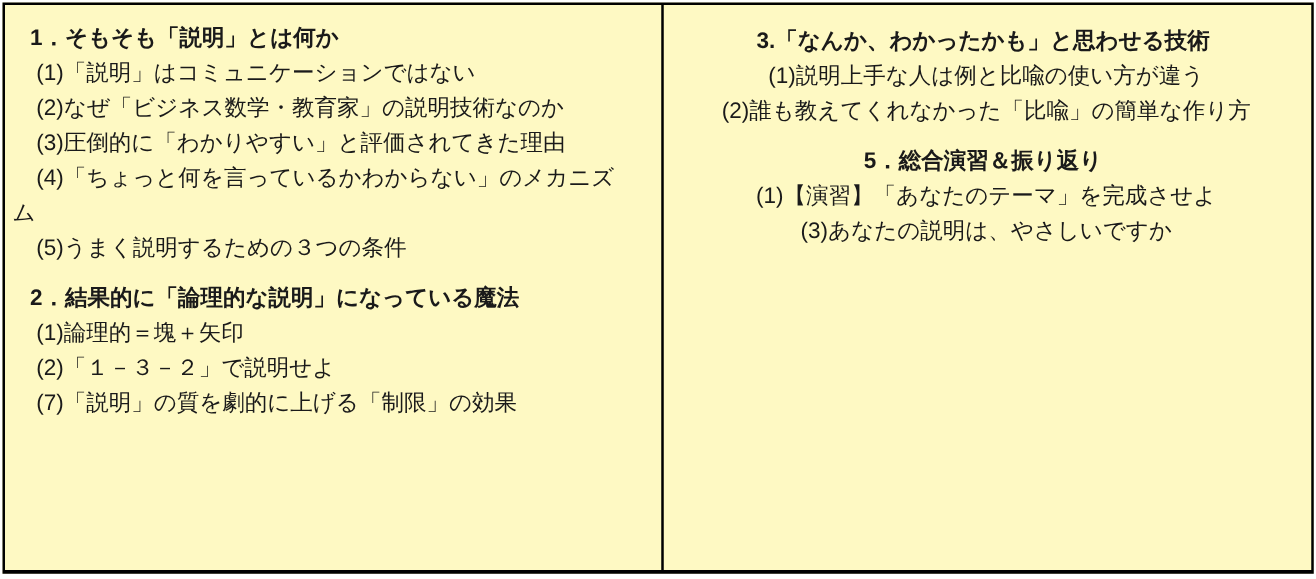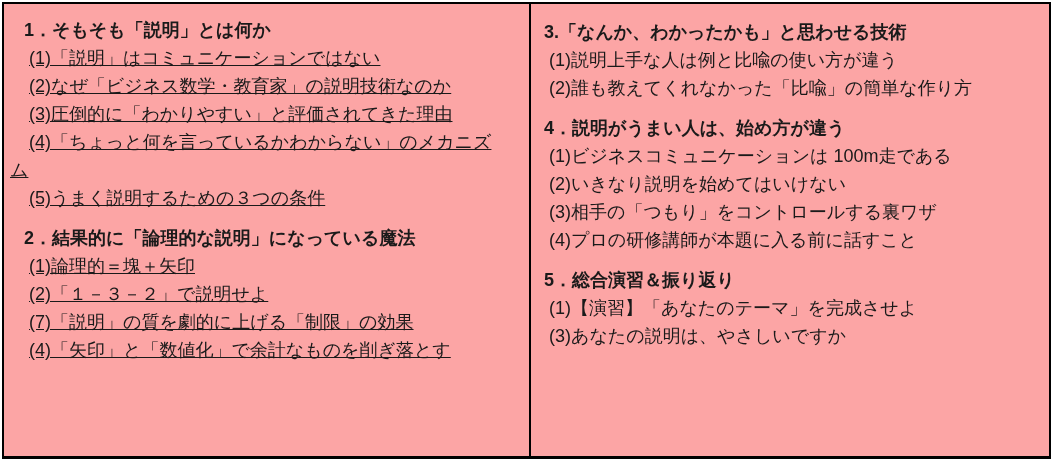--- a/index.html
+++ b/index.html
@@ -12,21 +12,21 @@
     height: 463px;
     font-family: "Liberation Sans", "DejaVu Sans", sans-serif;
   }
   .doc {
     box-sizing: border-box;
     width: 1049px;
     height: 457px;
     margin: 2px;
     border: 2px solid #000000;
     border-bottom-width: 3px;
-    background: #fca5a5;
+    background: #fef9c3;
     color: #1a1a1a;
     display: flex;
     font-size: 18px;
     line-height: 28px;
     overflow: hidden;
   }
   .col {
     box-sizing: border-box;
     overflow: hidden;
   }
@@ -35,34 +35,35 @@
     padding: 12px 35px 0 6px;
   }
   .divider {
     flex: none;
     width: 2px;
     background: #000000;
   }
   .col-right {
     flex: 1;
     padding: 14px 20px 0 8px;
+    text-align: center;
   }
   .sec { margin: 0; }
   .sec + .sec { margin-top: 12px; }
   .sec-heading {
     font-weight: bold;
     margin: 0;
     white-space: nowrap;
   }
   .col-left  .sec-heading { margin-left: 14px; }
   .col-right .sec-heading { margin-left: 5px; }
   .item {
     margin: 0;
   }
-  .col-left  .item { text-indent: 19px; text-decoration: underline; }
+  .col-left  .item { text-indent: 19px; }
   .col-right .item { text-indent: 10px; }
 </style>
 </head>
 <body>
 
 <div class="doc">
 
   <div class="col col-left">
 
     <div class="sec">
@@ -72,42 +73,34 @@
       <div class="item">(3)圧倒的に「わかりやすい」と評価されてきた理由</div>
       <div class="item">(4)「ちょっと何を言っているかわからない」のメカニズム</div>
       <div class="item">(5)うまく説明するための３つの条件</div>
     </div>
 
     <div class="sec">
       <div class="sec-heading">2．結果的に「論理的な説明」になっている魔法</div>
       <div class="item">(1)論理的＝塊＋矢印</div>
       <div class="item">(2)「１－３－２」で説明せよ</div>
       <div class="item">(7)「説明」の質を劇的に上げる「制限」の効果</div>
-      <div class="item">(4)「矢印」と「数値化」で余計なものを削ぎ落とす</div>
     </div>
 
   </div>
 
   <div class="divider"></div>
 
   <div class="col col-right">
 
     <div class="sec">
       <div class="sec-heading">3.「なんか、わかったかも」と思わせる技術</div>
       <div class="item">(1)説明上手な人は例と比喩の使い方が違う</div>
       <div class="item">(2)誰も教えてくれなかった「比喩」の簡単な作り方</div>
     </div>
 
-    <div class="sec">
-      <div class="sec-heading">4．説明がうまい人は、始め方が違う</div>
-      <div class="item">(1)ビジネスコミュニケーションは 100m走である</div>
-      <div class="item">(2)いきなり説明を始めてはいけない</div>
-      <div class="item">(3)相手の「つもり」をコントロールする裏ワザ</div>
-      <div class="item">(4)プロの研修講師が本題に入る前に話すこと</div>
-    </div>
 
     <div class="sec">
       <div class="sec-heading">5．総合演習＆振り返り</div>
       <div class="item">(1)【演習】「あなたのテーマ」を完成させよ</div>
       <div class="item">(3)あなたの説明は、やさしいですか</div>
     </div>
 
   </div>
 
 </div>

